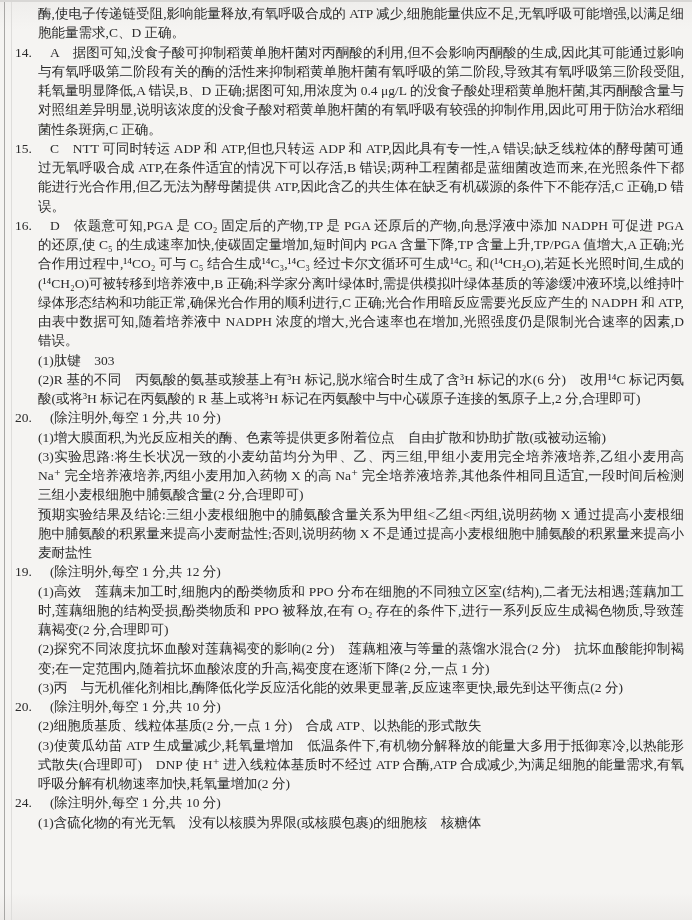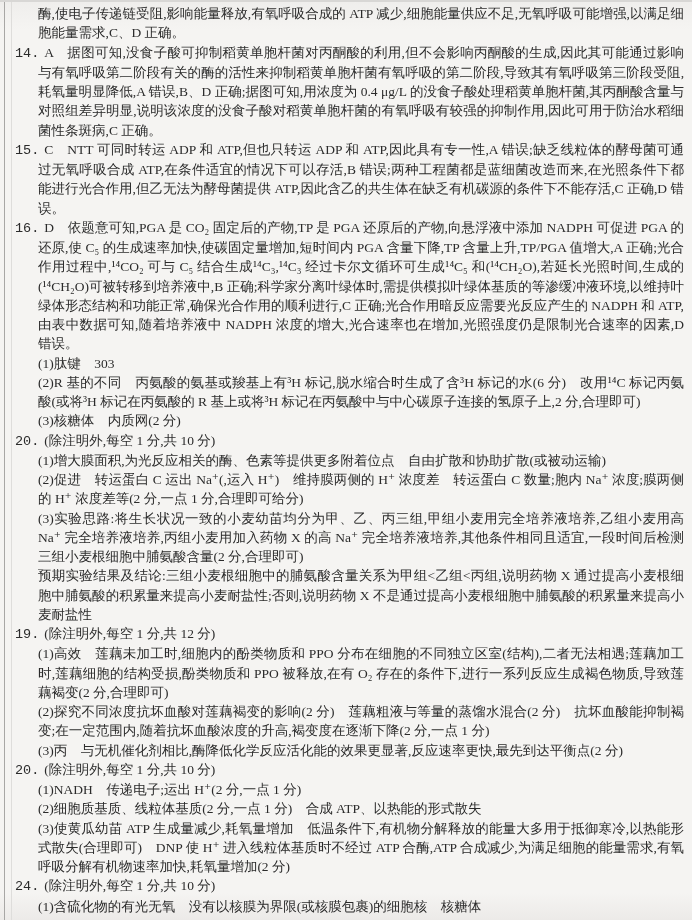--- a/index.html
+++ b/index.html
@@ -55,47 +55,43 @@
   .para.numbered {
     padding-left: 23px;
     text-indent: -23px;
   }
   .para.continuation,
   .para.answer {
     padding-left: 23px;
     text-indent: 0;
   }
   .num {
-    margin-right: 5px;
-    font-family: Liberation Mono, monospace;
+    margin-right: 18px;
   }
 </style>
 </head>
 <body>
 
 <div class="scan">
   <div class="page-edge"></div>
   <div class="page-edge2"></div>
   <div class="content" id="content" style="color: rgb(43, 43, 43);">
       <p class="para continuation"><span class="txt">酶,使电子传递链受阻,影响能量释放,有氧呼吸合成的 ATP 减少,细胞能量供应不足,无氧呼吸可能增强,以满足细胞能量需求,C、D 正确。</span></p>
       <p class="para numbered"><span class="num">14.</span><span class="txt">A　据图可知,没食子酸可抑制稻黄单胞杆菌对丙酮酸的利用,但不会影响丙酮酸的生成,因此其可能通过影响与有氧呼吸第二阶段有关的酶的活性来抑制稻黄单胞杆菌有氧呼吸的第二阶段,导致其有氧呼吸第三阶段受阻,耗氧量明显降低,A 错误,B、D 正确;据图可知,用浓度为 0.4 μg/L 的没食子酸处理稻黄单胞杆菌,其丙酮酸含量与对照组差异明显,说明该浓度的没食子酸对稻黄单胞杆菌的有氧呼吸有较强的抑制作用,因此可用于防治水稻细菌性条斑病,C 正确。</span></p>
       <p class="para numbered"><span class="num">15.</span><span class="txt">C　NTT 可同时转运 ADP 和 ATP,但也只转运 ADP 和 ATP,因此具有专一性,A 错误;缺乏线粒体的酵母菌可通过无氧呼吸合成 ATP,在条件适宜的情况下可以存活,B 错误;两种工程菌都是蓝细菌改造而来,在光照条件下都能进行光合作用,但乙无法为酵母菌提供 ATP,因此含乙的共生体在缺乏有机碳源的条件下不能存活,C 正确,D 错误。</span></p>
       <p class="para numbered"><span class="num">16.</span><span class="txt">D　依题意可知,PGA 是 CO₂ 固定后的产物,TP 是 PGA 还原后的产物,向悬浮液中添加 NADPH 可促进 PGA 的还原,使 C₅ 的生成速率加快,使碳固定量增加,短时间内 PGA 含量下降,TP 含量上升,TP/PGA 值增大,A 正确;光合作用过程中,¹⁴CO₂ 可与 C₅ 结合生成¹⁴C₃,¹⁴C₃ 经过卡尔文循环可生成¹⁴C₅ 和(¹⁴CH₂O),若延长光照时间,生成的(¹⁴CH₂O)可被转移到培养液中,B 正确;科学家分离叶绿体时,需提供模拟叶绿体基质的等渗缓冲液环境,以维持叶绿体形态结构和功能正常,确保光合作用的顺利进行,C 正确;光合作用暗反应需要光反应产生的 NADPH 和 ATP,由表中数据可知,随着培养液中 NADPH 浓度的增大,光合速率也在增加,光照强度仍是限制光合速率的因素,D 错误。</span></p>
       <p class="para answer"><span class="txt">(1)肽键　303</span></p>
       <p class="para answer"><span class="txt">(2)R 基的不同　丙氨酸的氨基或羧基上有³H 标记,脱水缩合时生成了含³H 标记的水(6 分)　改用¹⁴C 标记丙氨酸(或将³H 标记在丙氨酸的 R 基上或将³H 标记在丙氨酸中与中心碳原子连接的氢原子上,2 分,合理即可)</span></p>
-      <p class="para answer"><span class="txt">(3)核糖体　内质网(2 分)</span></p>
       <p class="para numbered"><span class="num">20.</span><span class="txt">(除注明外,每空 1 分,共 10 分)</span></p>
       <p class="para answer"><span class="txt">(1)增大膜面积,为光反应相关的酶、色素等提供更多附着位点　自由扩散和协助扩散(或被动运输)</span></p>
-      <p class="para answer"><span class="txt">(2)促进　转运蛋白 C 运出 Na⁺(,运入 H⁺)　维持膜两侧的 H⁺ 浓度差　转运蛋白 C 数量;胞内 Na⁺ 浓度;膜两侧的 H⁺ 浓度差等(2 分,一点 1 分,合理即可给分)</span></p>
       <p class="para answer"><span class="txt">(3)实验思路:将生长状况一致的小麦幼苗均分为甲、乙、丙三组,甲组小麦用完全培养液培养,乙组小麦用高 Na⁺ 完全培养液培养,丙组小麦用加入药物 X 的高 Na⁺ 完全培养液培养,其他条件相同且适宜,一段时间后检测三组小麦根细胞中脯氨酸含量(2 分,合理即可)</span></p>
       <p class="para answer"><span class="txt">预期实验结果及结论:三组小麦根细胞中的脯氨酸含量关系为甲组&lt;乙组&lt;丙组,说明药物 X 通过提高小麦根细胞中脯氨酸的积累量来提高小麦耐盐性;否则,说明药物 X 不是通过提高小麦根细胞中脯氨酸的积累量来提高小麦耐盐性</span></p>
       <p class="para numbered"><span class="num">19.</span><span class="txt">(除注明外,每空 1 分,共 12 分)</span></p>
       <p class="para answer"><span class="txt">(1)高效　莲藕未加工时,细胞内的酚类物质和 PPO 分布在细胞的不同独立区室(结构),二者无法相遇;莲藕加工时,莲藕细胞的结构受损,酚类物质和 PPO 被释放,在有 O₂ 存在的条件下,进行一系列反应生成褐色物质,导致莲藕褐变(2 分,合理即可)</span></p>
       <p class="para answer"><span class="txt">(2)探究不同浓度抗坏血酸对莲藕褐变的影响(2 分)　莲藕粗液与等量的蒸馏水混合(2 分)　抗坏血酸能抑制褐变;在一定范围内,随着抗坏血酸浓度的升高,褐变度在逐渐下降(2 分,一点 1 分)</span></p>
       <p class="para answer"><span class="txt">(3)丙　与无机催化剂相比,酶降低化学反应活化能的效果更显著,反应速率更快,最先到达平衡点(2 分)</span></p>
       <p class="para numbered"><span class="num">20.</span><span class="txt">(除注明外,每空 1 分,共 10 分)</span></p>
-      <p class="para answer"><span class="txt">(1)NADH　传递电子;运出 H⁺(2 分,一点 1 分)</span></p>
       <p class="para answer"><span class="txt">(2)细胞质基质、线粒体基质(2 分,一点 1 分)　合成 ATP、以热能的形式散失</span></p>
       <p class="para answer"><span class="txt">(3)使黄瓜幼苗 ATP 生成量减少,耗氧量增加　低温条件下,有机物分解释放的能量大多用于抵御寒冷,以热能形式散失(合理即可)　DNP 使 H⁺ 进入线粒体基质时不经过 ATP 合酶,ATP 合成减少,为满足细胞的能量需求,有氧呼吸分解有机物速率加快,耗氧量增加(2 分)</span></p>
       <p class="para numbered"><span class="num">24.</span><span class="txt">(除注明外,每空 1 分,共 10 分)</span></p>
       <p class="para answer"><span class="txt">(1)含硫化物的有光无氧　没有以核膜为界限(或核膜包裹)的细胞核　核糖体</span></p>
     </div>
 </div>
 
 </body></html>

